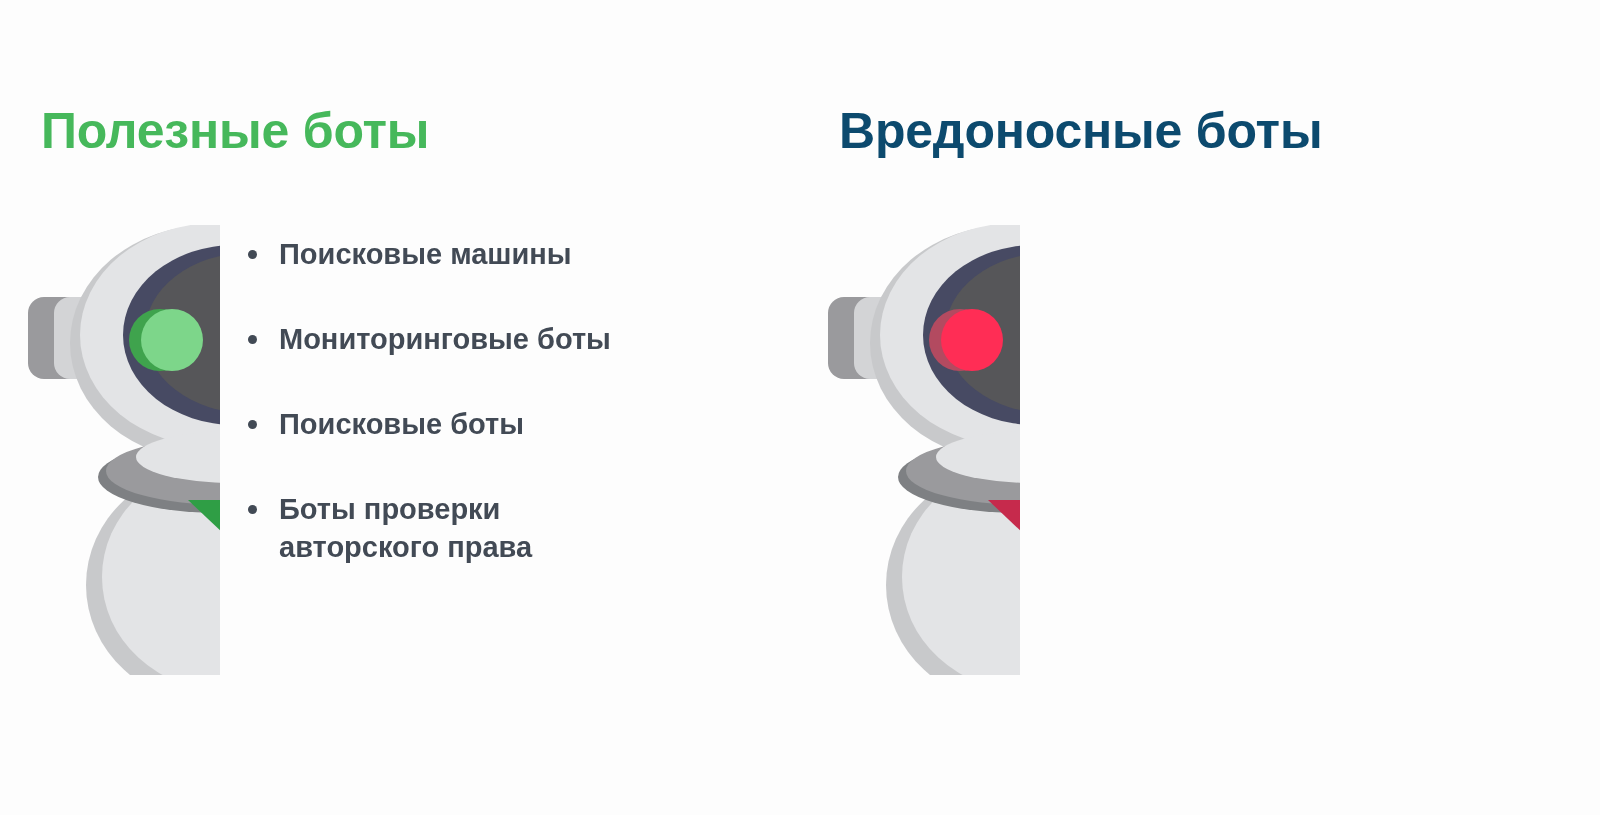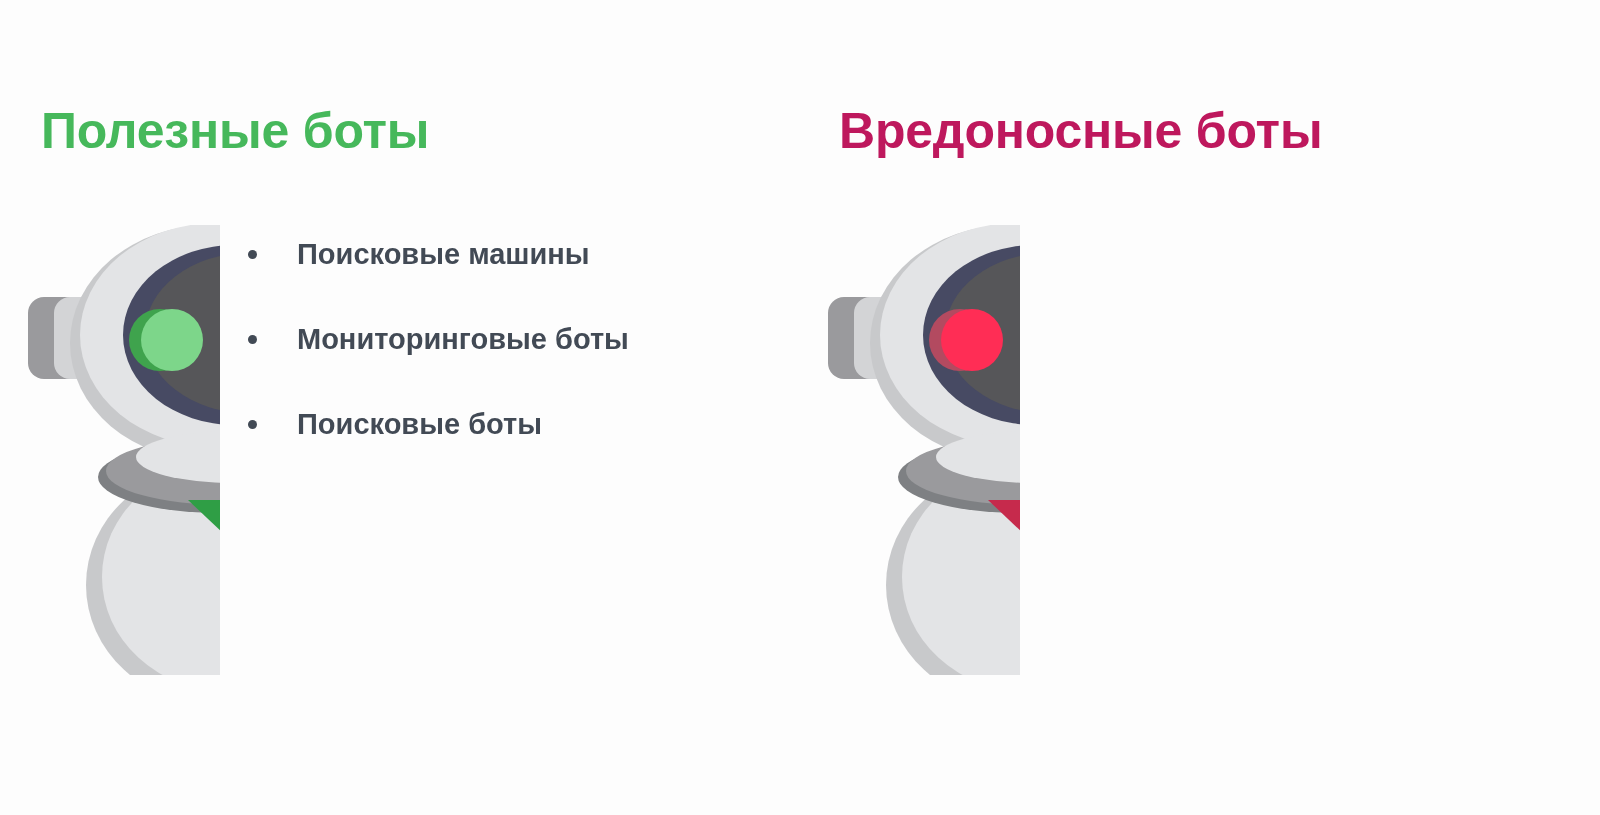--- a/index.html
+++ b/index.html
@@ -56,21 +56,20 @@
     padding: 0;
     list-style: none;
   }
   #list-good { left: 248px;  top: 170px; width: 520px; }
 
   .bullet-item {
     display: flex;
     align-items: flex-start;
     color: #424a55;
     font-weight: bold;
-    gap: 18px;
   }
   #list-good .bullet-item {
     font-size: 29px;
     line-height: 38px;
     margin-bottom: 47px;
   }
   .bullet-item:last-child { margin-bottom: 0; }
 
   .bullet-dot {
     flex: 0 0 auto;
@@ -132,26 +131,31 @@
         <span class="bullet-text">Поисковые машины</span>
       </li>
       <li class="bullet-item">
         <span class="bullet-dot"></span>
         <span class="bullet-text">Мониторинговые боты</span>
       </li>
       <li class="bullet-item">
         <span class="bullet-dot"></span>
         <span class="bullet-text">Поисковые боты</span>
       </li>
+      <li class="bullet-item">
+        <span class="bullet-dot"></span>
+        <span class="bullet-text">Боты проверки
+авторского права</span>
+      </li>
     </ul>
   </div>
 
   <div class="column" id="column-bad">
 
-    <div class="heading" id="heading-bad" style="color:#be185d; left:39px;">Вредоносные боты</div>
+    <div class="heading" id="heading-bad" style="color:#0c4a6e; left:39px;">Вредоносные боты</div>
 
     <div class="robot-art">
       <svg width="260" height="450" viewBox="0 0 260 450" xmlns="http://www.w3.org/2000/svg">
         <rect x="8" y="72" width="66" height="82" rx="16" fill="#9a9a9d"></rect>
         <rect x="34" y="72" width="66" height="82" rx="16" fill="#d3d4d6"></rect>
         <ellipse cx="190" cy="118" rx="140" ry="118" fill="#c8c9cb"></ellipse>
         <ellipse cx="196" cy="110" rx="136" ry="112" fill="#e3e4e6"></ellipse>
         <ellipse cx="215" cy="110" rx="112" ry="90" fill="#474a63"></ellipse>
         <ellipse cx="228" cy="108" rx="103" ry="80" fill="#565659"></ellipse>
         <circle cx="140" cy="115" r="31" fill="#b34a60"></circle>

